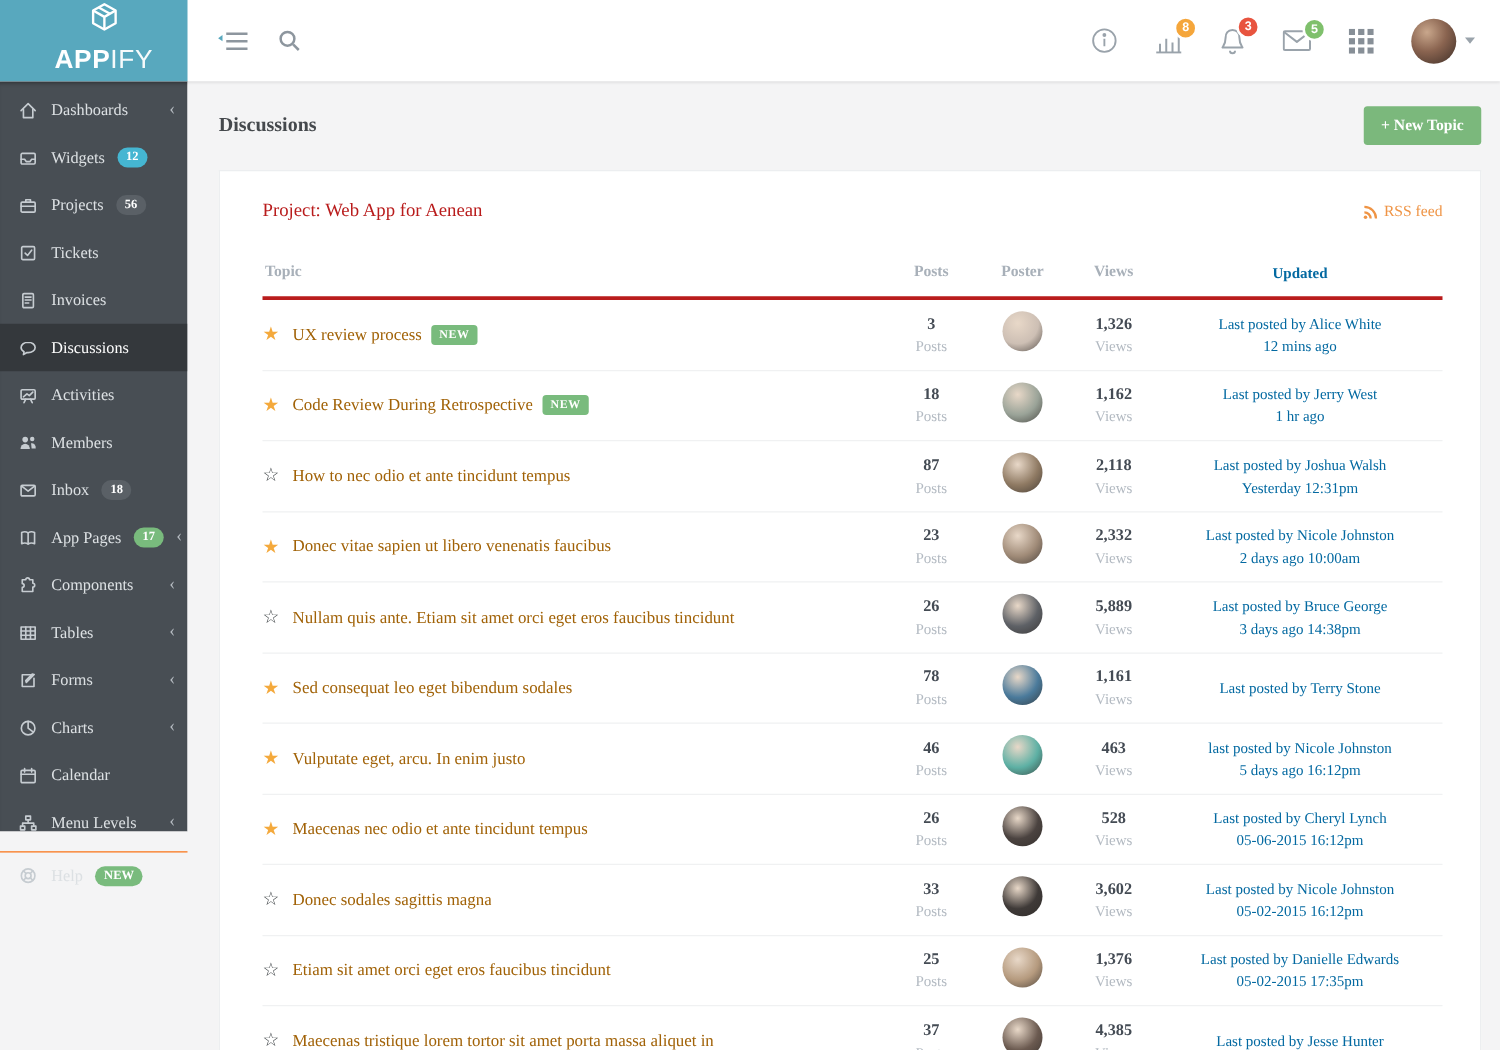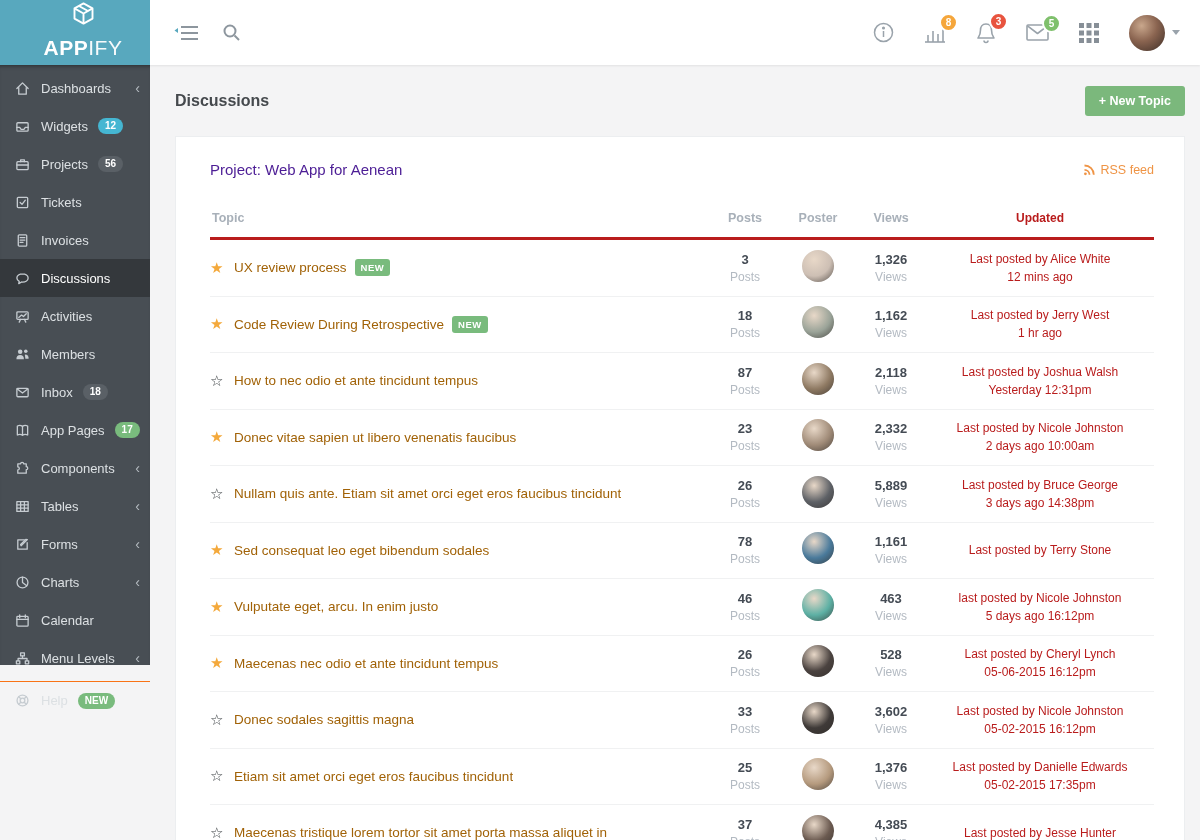--- a/index.html
+++ b/index.html
@@ -25,21 +25,21 @@
   .cb-orange { background:#f5a63b; }
   .cb-red { background:#e8543f; }
   .cb-green { background:#7fc06c; }
   .user-wrap { display:flex; align-items:center; gap:7px; }
   .avatar-top { width:36px; height:36px; border-radius:50%;
     background:radial-gradient(circle at 35% 30%, #c9a78c 0%, #8a6450 45%, #3c2d26 100%); }
   .caret-down { width:0; height:0; border-left:4px solid transparent; border-right:4px solid transparent;
     border-top:5px solid #9aa3ab; }
 
   
-  .app-body { display:flex; height:600px; }
+  .app-body { display:flex; height:600px;font-family:Liberation Serif, serif; }
 
   
   .sidebar { width:150px; background:#484e54; padding-top:4px; flex-shrink:0;
     box-shadow:inset 0 4px 4px -3px rgba(0,0,0,.35); }
   .side-item { height:38px; display:flex; align-items:center; padding:0 10px 0 15px;
     color:#dce0e3; font-size:13px; cursor:pointer; gap:10px; }
   .side-item.active { background:#34383c; color:#fff; }
   .side-item.divider { border-top:1px solid #f97316; margin-top:4px; }
   .side-icon { width:16px; display:inline-flex; color:#c6ccd1; flex-shrink:0; }
   .side-icon svg { width:15px; height:15px; }
@@ -55,21 +55,21 @@
   .main { flex:1; background:#f4f4f5; padding:0 15px 0 25px; }
   .page-head { height:71px; display:flex; align-items:center; }
   .page-title { font-size:16px; font-weight:700; color:#45494d; }
   .btn-new-topic { margin-left:auto; background:#7bb87c; color:#fff; border:none;
     font-size:12.5px; font-weight:700; padding:8px 14px; border-radius:3px; cursor:pointer;
     font-family:inherit; }
 
   
   .panel { background:#fff; min-height:720px; border:1px solid #eceef0; border-bottom:none; }
   .panel-head { display:flex; align-items:center; padding:24px 30px 20px 34px; }
-  .panel-title { font-size:15px; color:#4c1d95; }
+  .panel-title { font-size:15px; color:#b91c1c; }
   .rss-link { margin-left:auto; color:#ef9445; font-size:12.5px; display:flex;
     align-items:center; gap:4px; text-decoration:none; cursor:pointer; }
 
   .table-wrap { padding:0 30px 0 34px; }
   .t-head { display:flex; align-items:center; height:42px; border-bottom:3px solid #b91c1c;
     color:#a8b0b9; font-size:12.5px; font-weight:700; }
   .t-row { display:flex; align-items:center; height:56.5px; border-bottom:1px solid #f0f1f2; }
   .col-topic { flex:1; display:flex; align-items:center; min-width:0; }
   .col-posts { width:70px; text-align:center; flex-shrink:0; }
   .col-poster { width:76px; text-align:center; flex-shrink:0; }
@@ -80,21 +80,21 @@
   .star { width:24px; font-size:15px; cursor:pointer; flex-shrink:0; }
   .star.filled { color:#f4a93c; }
   .star.outline { color:#3f4447; }
   .row-title { font-size:13.5px; color:#a16207; cursor:pointer; white-space:nowrap;
     overflow:hidden; text-overflow:ellipsis; }
   .new-badge { background:#79bb7d; color:#fff; font-size:9.5px; font-weight:700;
     padding:3px 6px; border-radius:3px; margin-left:8px; letter-spacing:.5px; flex-shrink:0; }
   .num { font-size:13px; font-weight:700; color:#444b54; }
   .sub { font-size:12px; color:#b3bac2; margin-top:3px; }
   .avatar { width:32px; height:32px; border-radius:50%; display:inline-block; cursor:pointer; }
-  .col-updated { font-size:12px; color:#b91c1c; line-height:1.5; }
+  .col-updated { font-size:12px; color:#0369a1; line-height:1.5; }
 </style>
 </head>
 <body>
 
 <div class="header">
   <div class="brand">
     <svg viewBox="0 0 24 24" fill="none" stroke="#fff" stroke-width="1.7" stroke-linejoin="round">
       <path d="M12 3 L20 7.5 V16.5 L12 21 L4 16.5 V7.5 Z"></path>
       <path d="M4 7.5 L12 12 L20 7.5 M12 12 V21"></path>
       <path d="M8 5.3 L16 9.8"></path>

